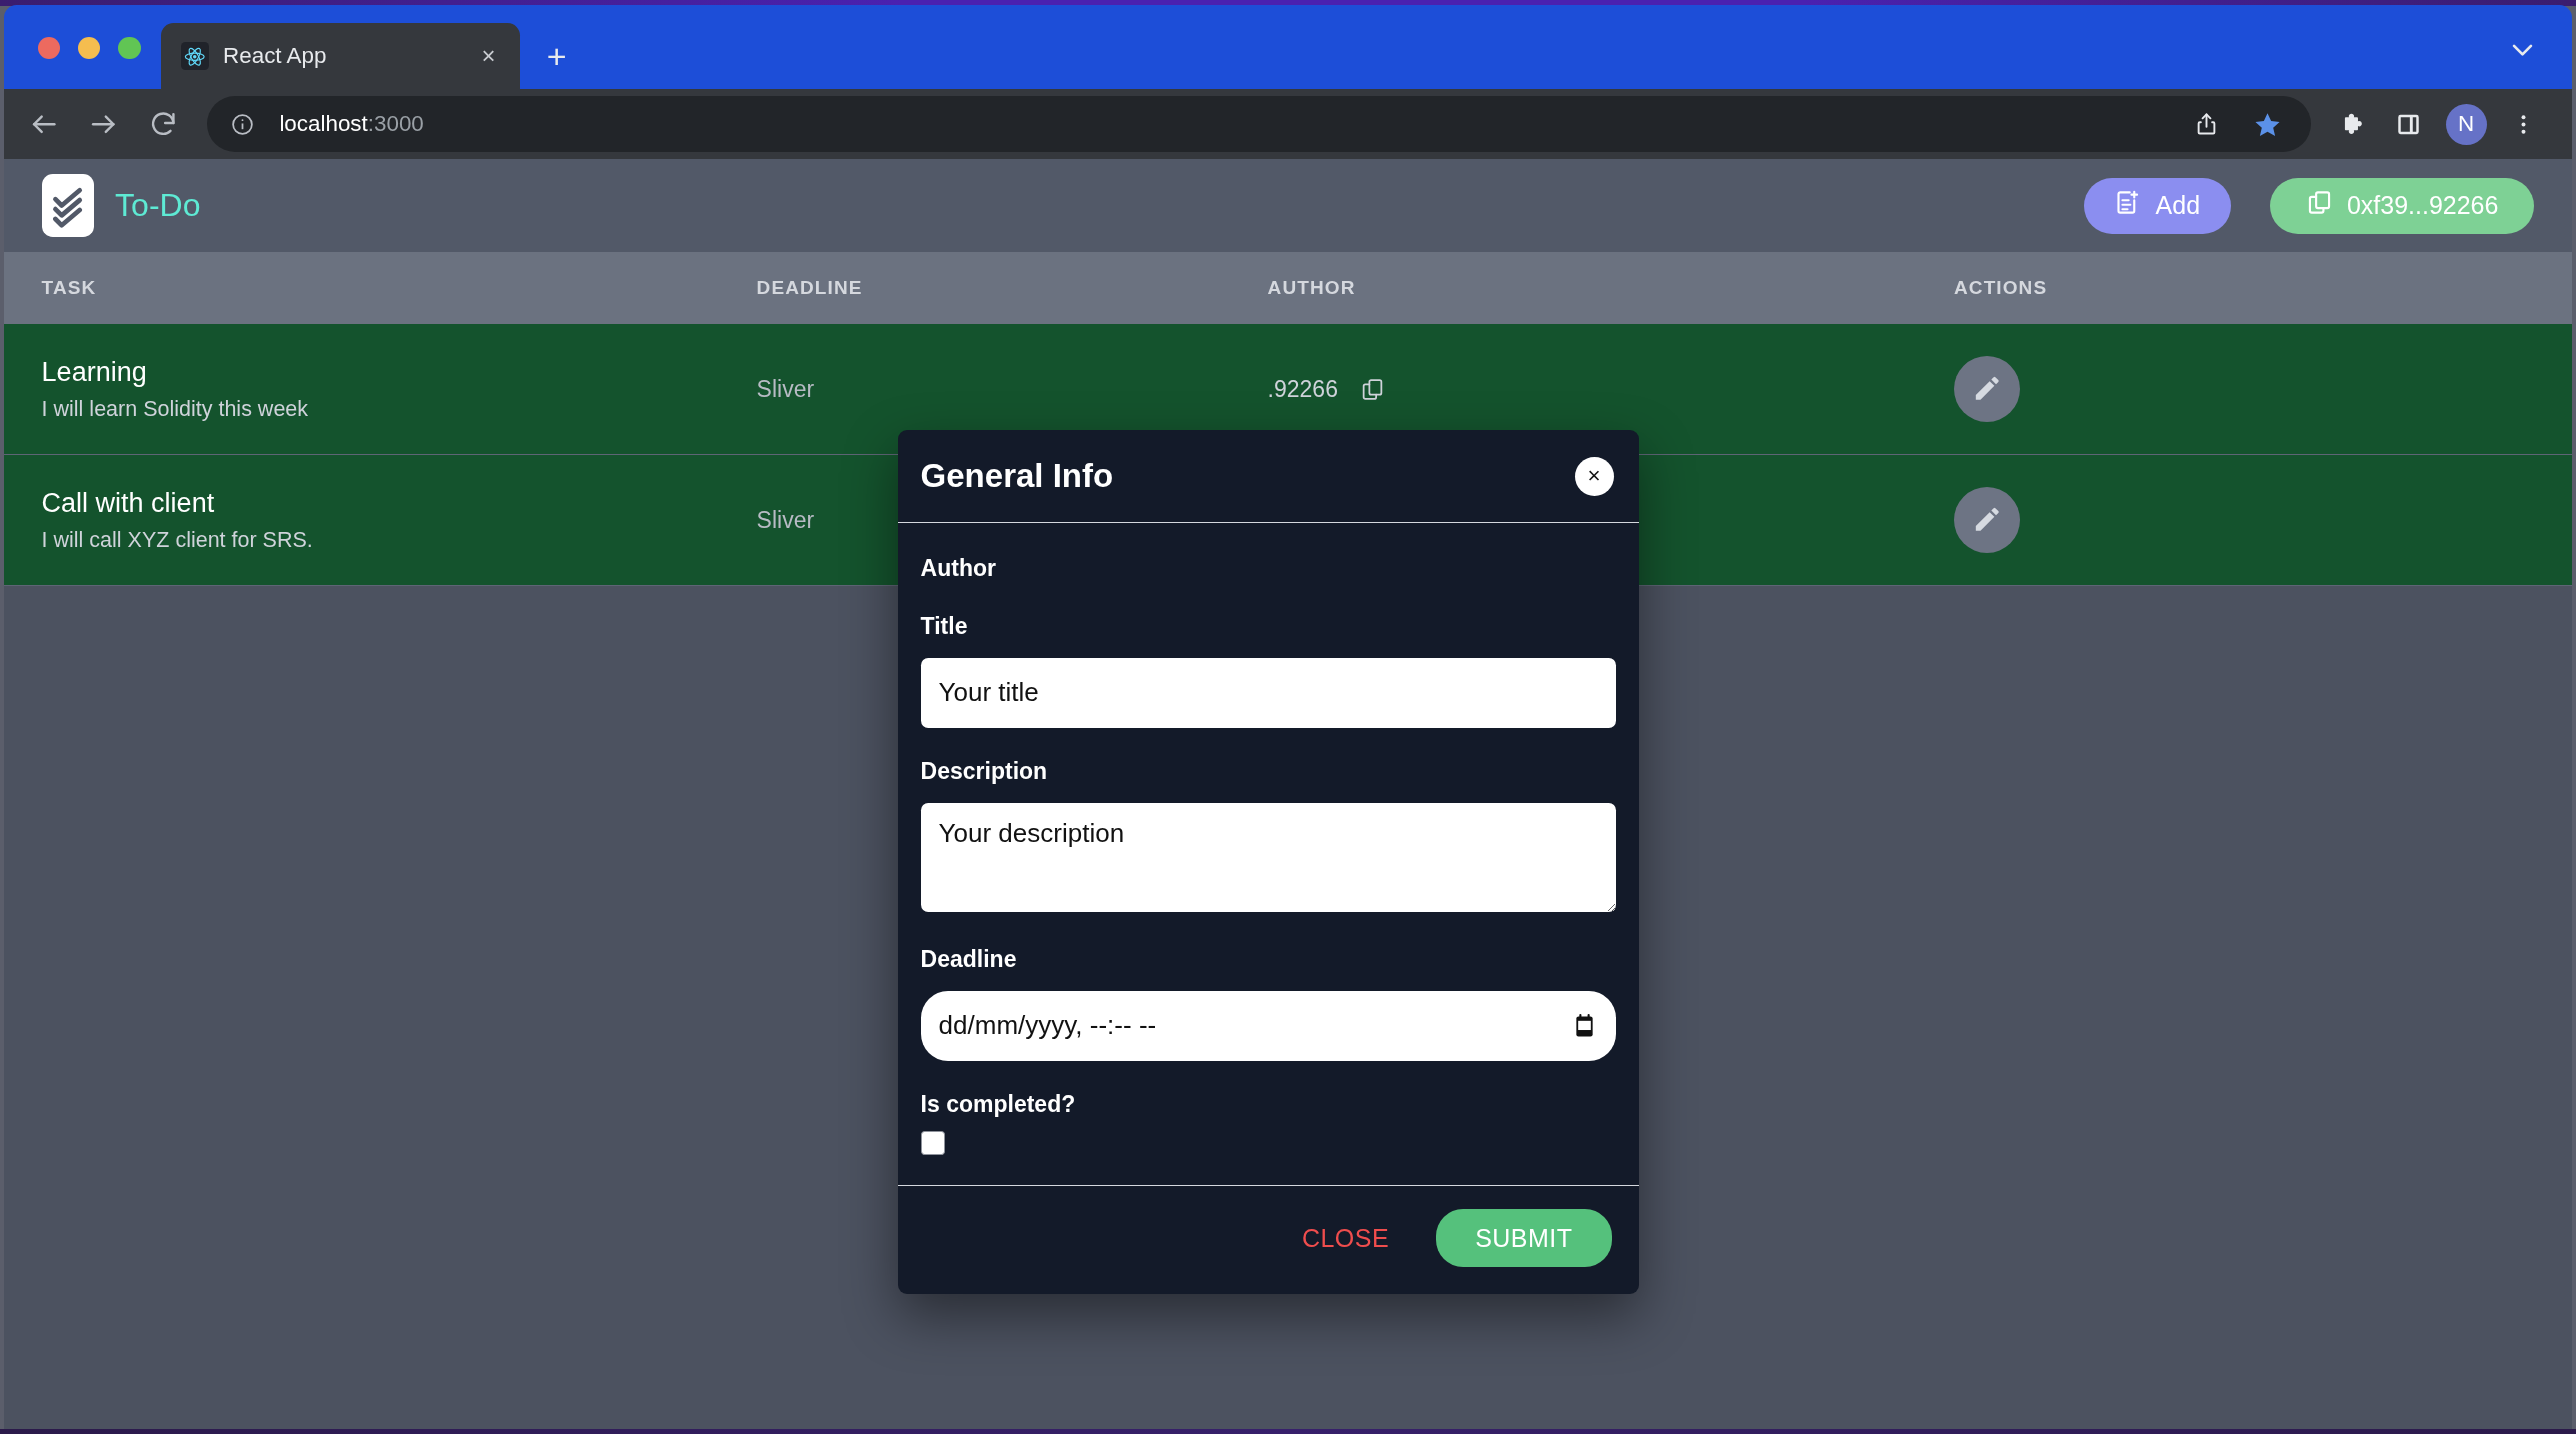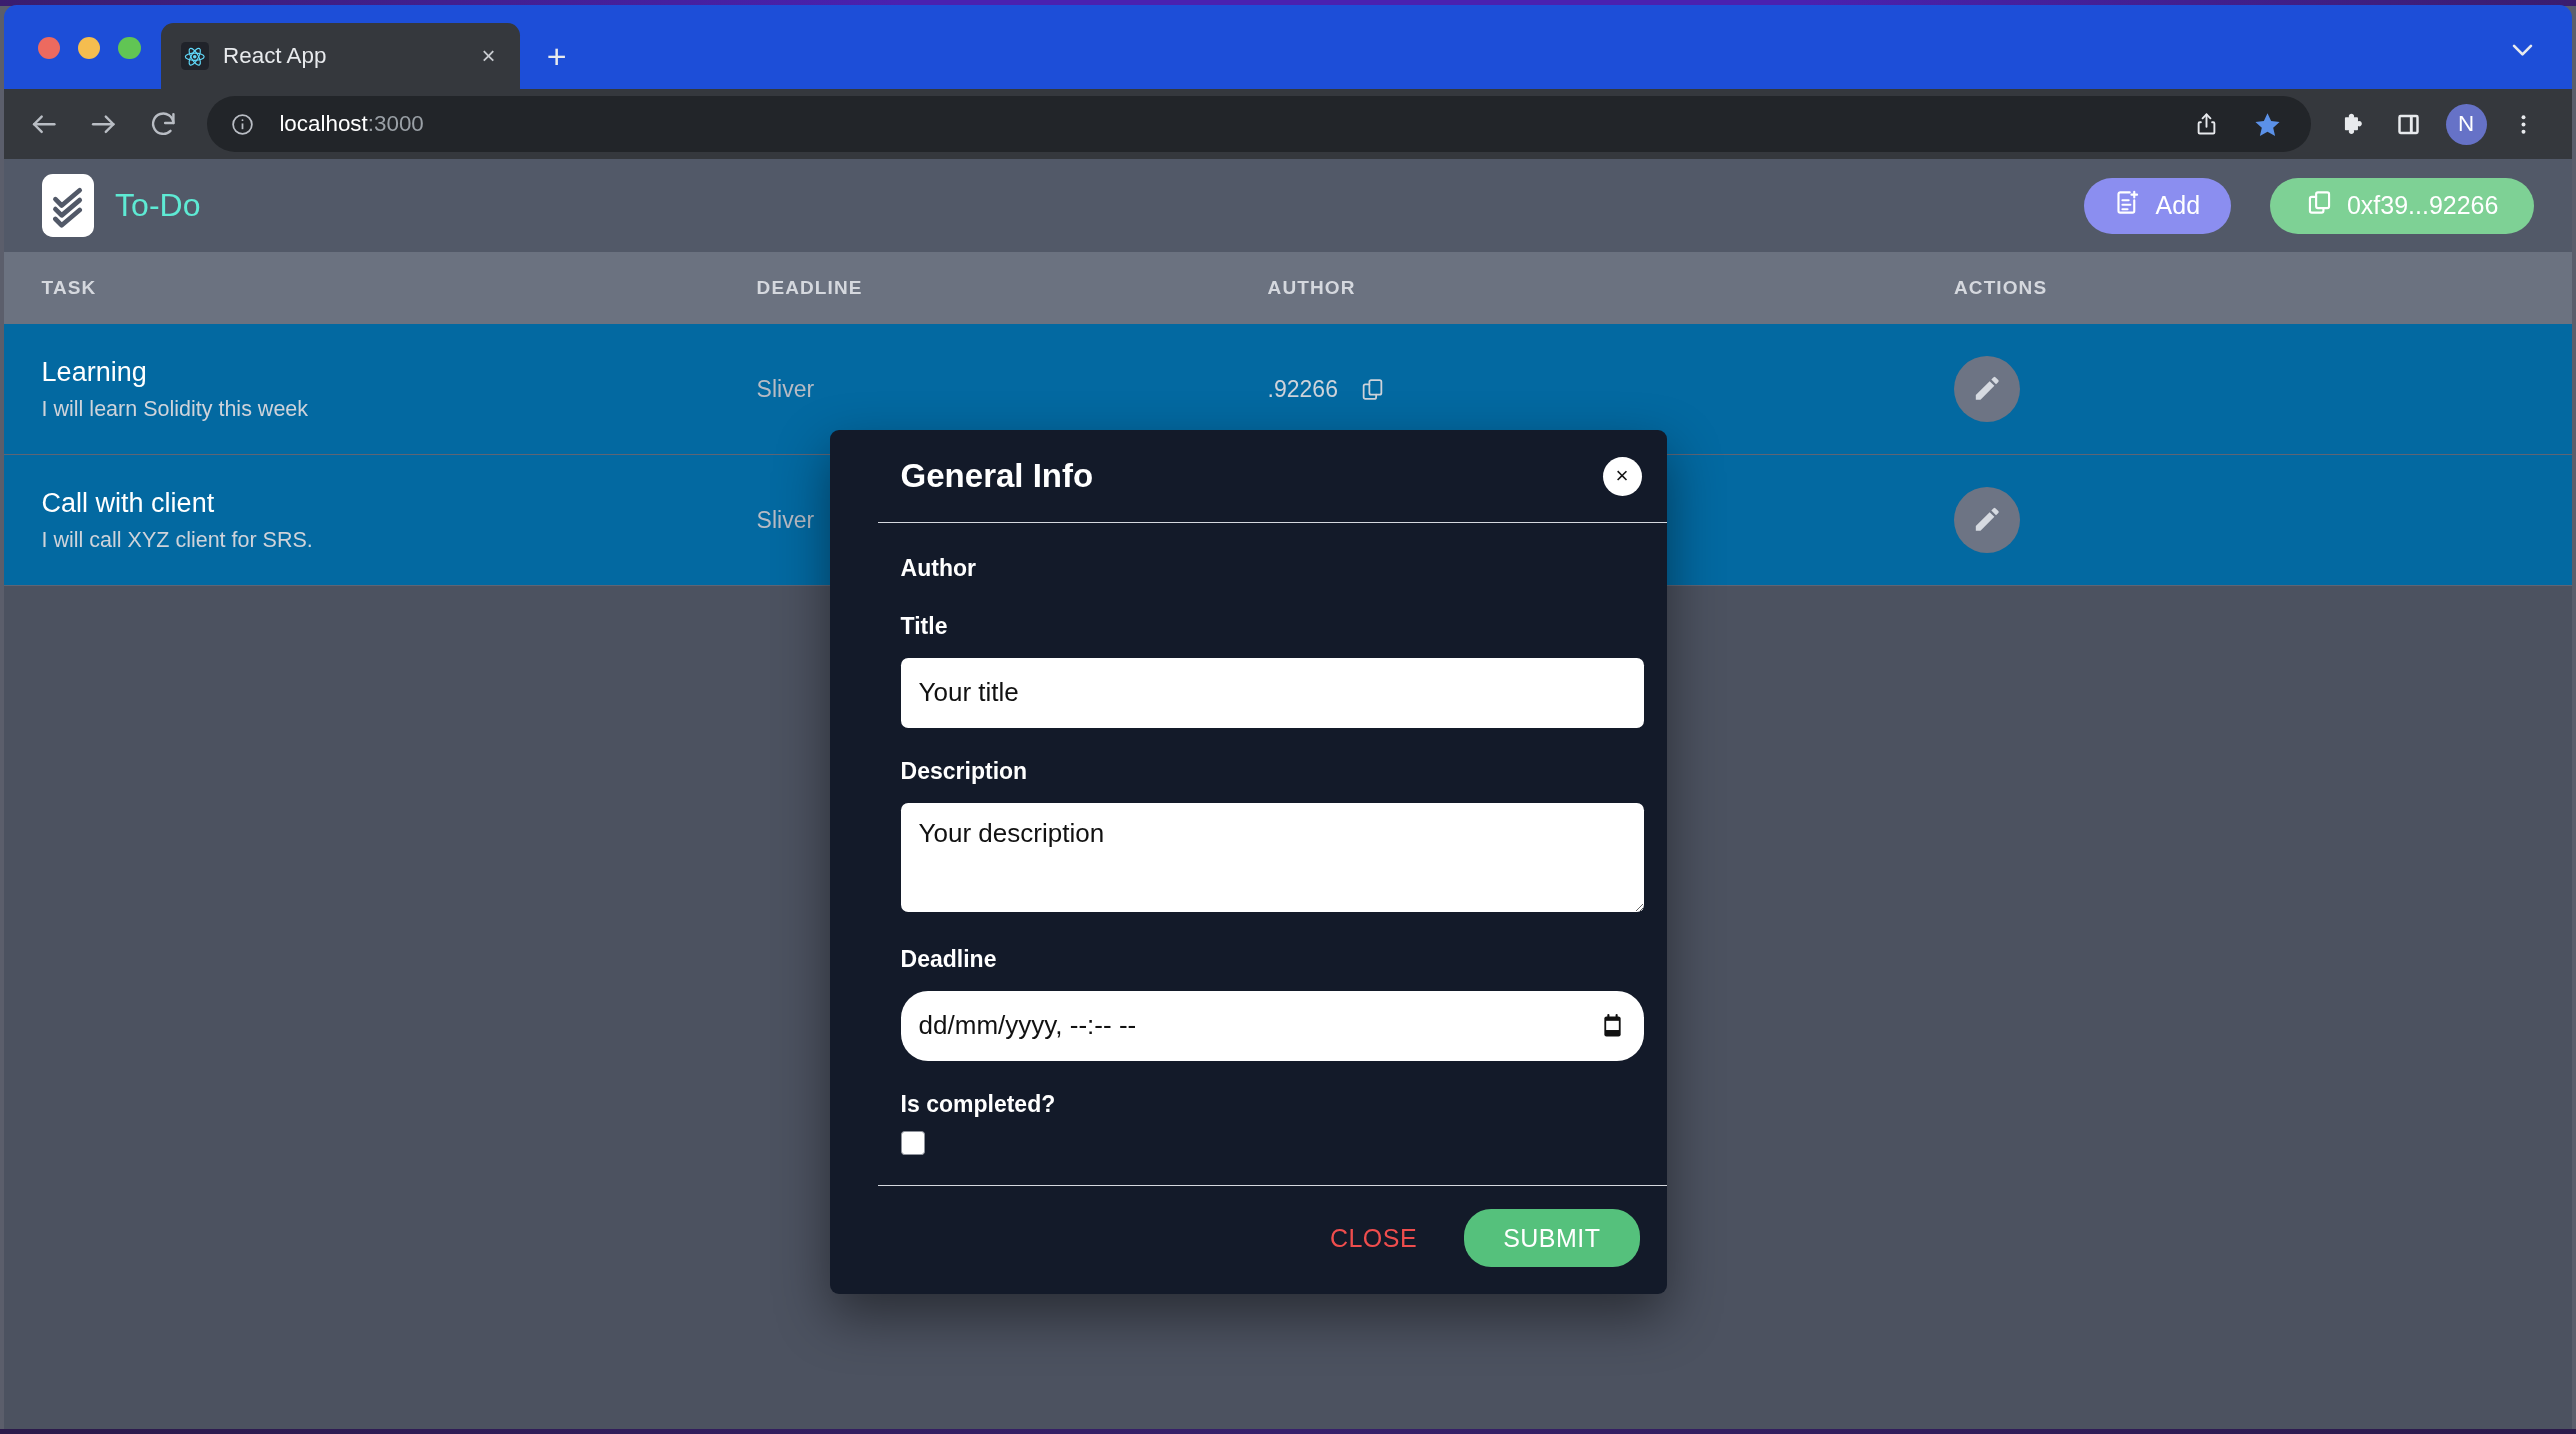--- a/index.html
+++ b/index.html
@@ -142,21 +142,21 @@
     height: 72px; background: #6b7280;
     display: flex; align-items: center;
     color: #d5d8de; font-size: 19px; letter-spacing: 1.1px; font-weight: bold;
   }
   .col-task { width: 753px; padding-left: 38px; flex: none; }
   .col-deadline { width: 511px; flex: none; }
   .col-author { width: 681px; flex: none; }
   .col-actions { flex: 1; padding-left: 5.4px; }
 
   .task-row {
-    height: 131px; background: #0369a1;
+    height: 131px; background: #14532d;
     border-bottom: 1.8px solid #5e6575;
     display: flex; align-items: center;
   }
   .task-cell-main { width: 753px; padding-left: 38px; flex: none; }
   .task-name { color: #fff; font-size: 27px; margin-bottom: 9px; }
   .task-desc { color: #cfd3da; font-size: 21.5px; }
   .task-deadline { width: 511px; flex: none; color: #b7bbc4; font-size: 23px; }
   .task-author {
     width: 681px; flex: none; color: #cfd3da; font-size: 23px;
     display: flex; align-items: center; gap: 22px;
@@ -166,28 +166,27 @@
   .edit-fab {
     width: 66px; height: 66px; border-radius: 50%;
     background: #6d7484;
     display: flex; align-items: center; justify-content: center;
     border: none; cursor: pointer; color: #d6dae1;
   }
 
   
   #modal-backdrop { position: absolute; inset: 0; }
   #modal {
-    position: absolute; left: 826px; top: 271px;
-    width: 837px;
+    position: absolute; left: 894px; top: 271px;
+    width: 741px;
     background: #131a29;
     border-radius: 9px;
     box-shadow: 0 21.5px 54px rgba(0,0,0,.45);
     display: flex; flex-direction: column;
     overflow: hidden;
-    padding-left: 48px;
   }
   #modal-header {
     height: 93px; padding: 0 25px 0 23px;
     display: flex; align-items: center;
     border-bottom: 1.8px solid #d5d8de;
   }
   #modal-title { color: #fff; font-size: 33px; font-weight: bold; }
   #modal-close {
     margin-left: auto;
     width: 39px; height: 39px; border-radius: 50%;

